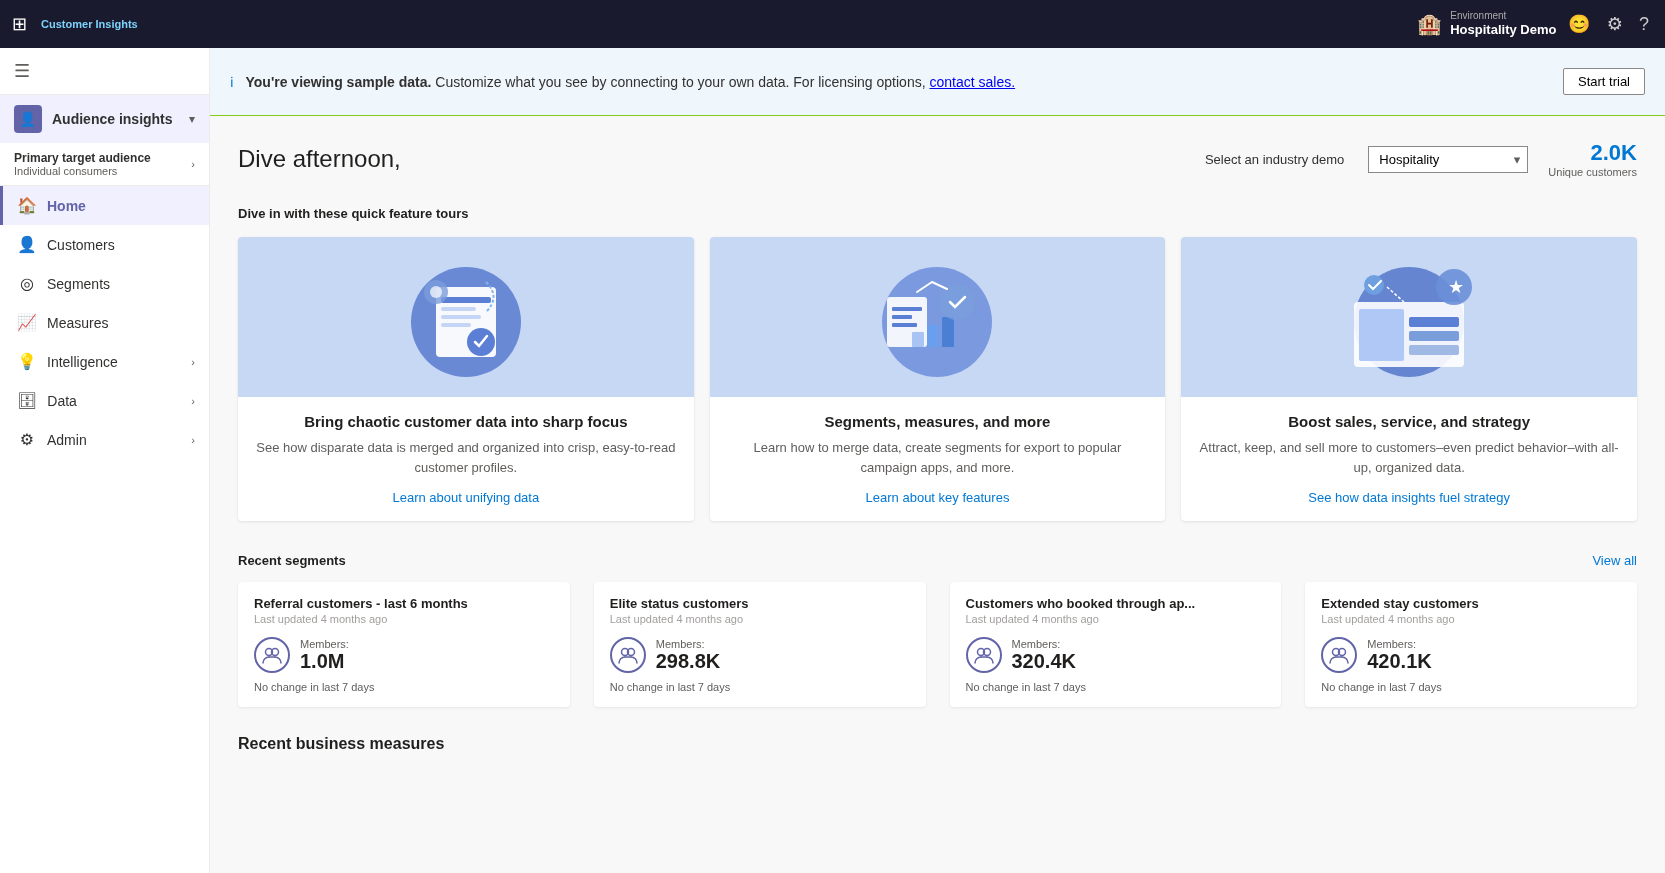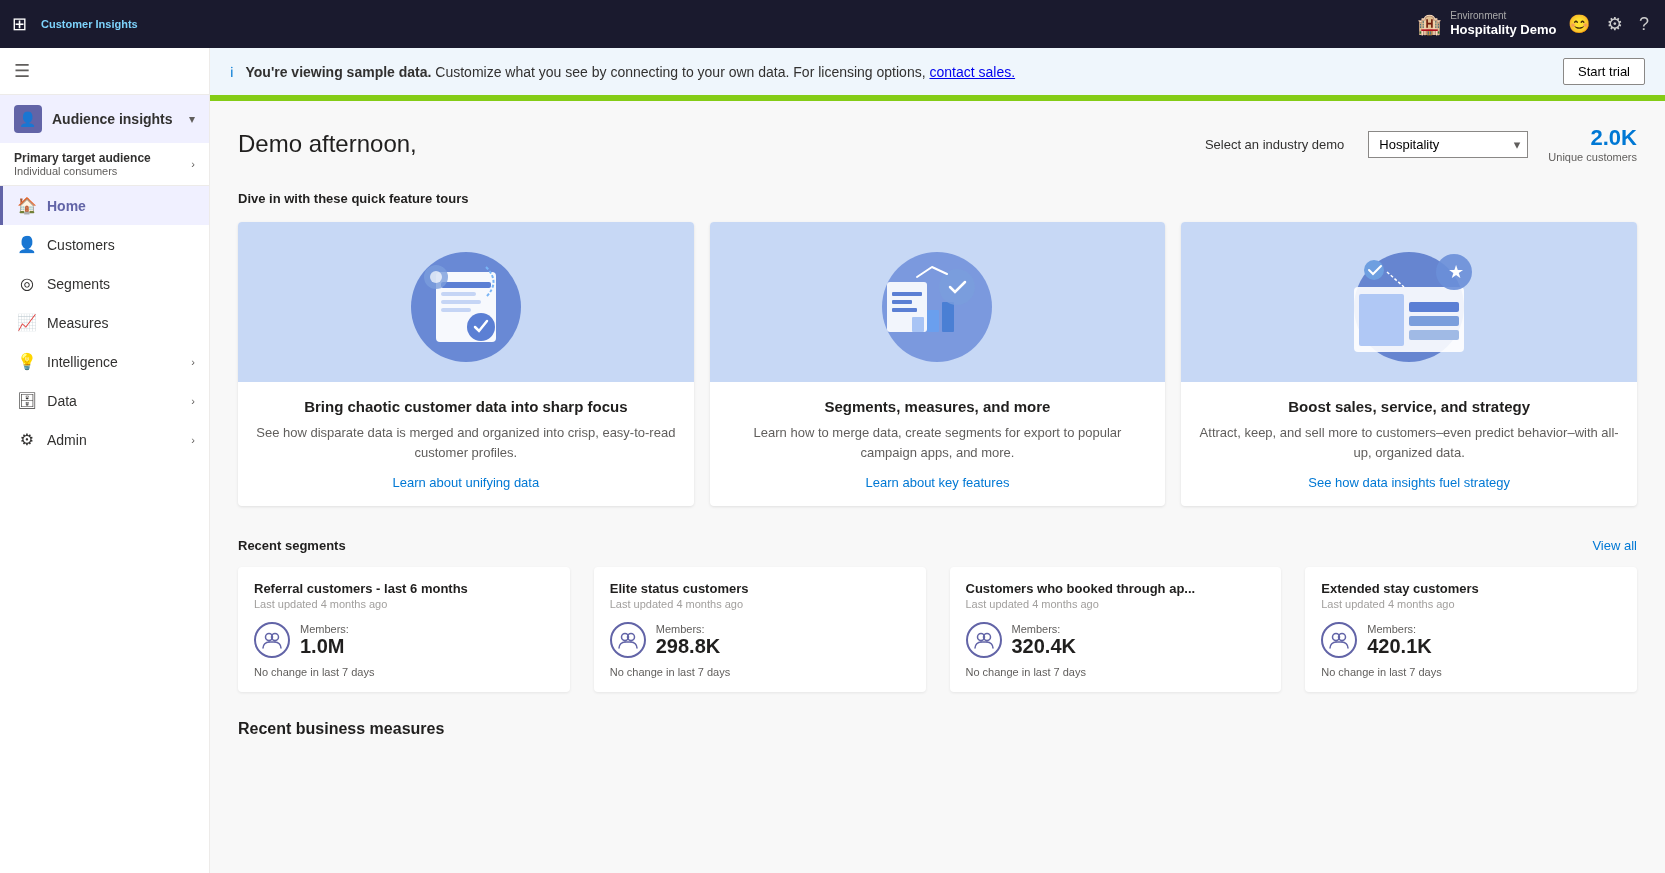--- a/index.html
+++ b/index.html
@@ -98,22 +98,22 @@
     .main {
       margin-top: 48px;
       margin-left: 210px;
       min-height: calc(100vh - 48px);
       background: #f8f8f8;
     }
 
     
     .info-bar {
       background: #eff6fc;
-      border-bottom: 6px solid #84cc16;
-      padding: 10px 20px;
+      border-bottom: 1px solid #84cc16;
+      padding: 20px 20px;
       display: flex;
       align-items: center;
       justify-content: space-between;
     }
     .info-bar .info-icon { color: #0078d4; margin-right: 8px; font-size: 14px; }
     .info-bar .start-trial-btn {
       border: 1px solid #8a8886;
       background: #fff;
       padding: 5px 14px;
       font-size: 13px;
@@ -289,21 +289,21 @@
       <strong>You're viewing sample data.</strong>
       <span> Customize what you see by connecting to your own data. For licensing options, </span>
       <a href="#">contact sales.</a>
     </div>
     <button class="start-trial-btn">Start trial</button>
   </div>
 
   <div class="content">
 
     <div class="page-header">
-      <div class="greeting">Demo afternoon,</div>
+      <div class="greeting">Dive afternoon,</div>
       <div class="demo-selector">
         <span>Select an industry demo</span>
         <div class="demo-select-wrap">
           <select class="demo-select">
             <option>Hospitality</option>
             <option>Retail</option>
             <option>Financial Services</option>
             <option>Healthcare</option>
           </select>
         </div>

